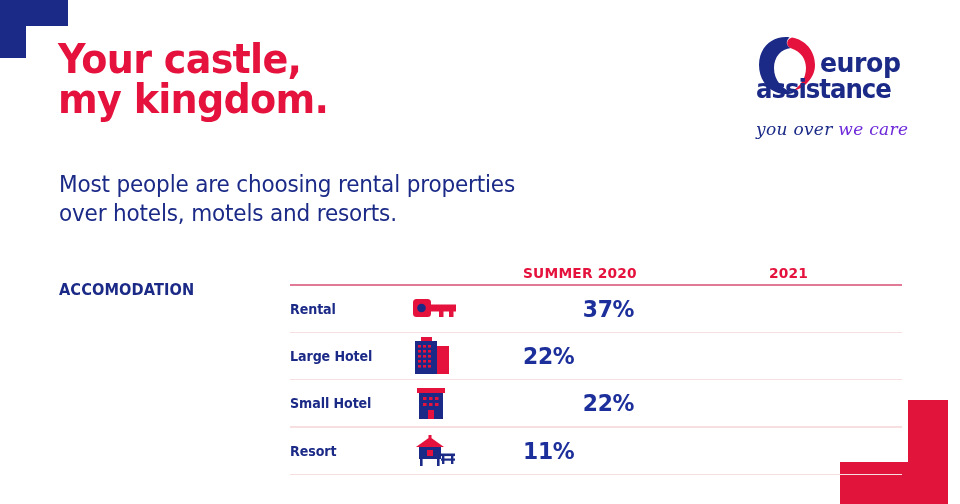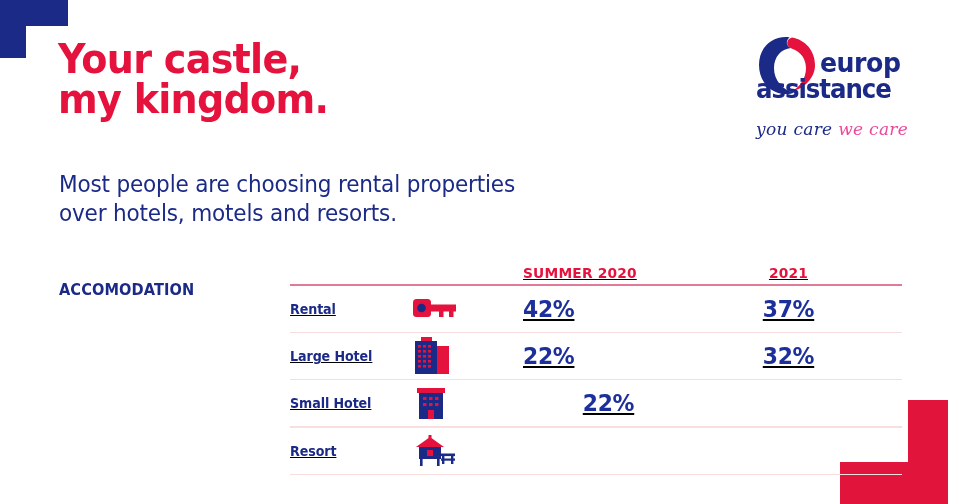--- a/index.html
+++ b/index.html
@@ -137,21 +137,21 @@
     position: absolute;
     left: 4px;
     top: 86px;
     font-family: "DejaVu Serif", serif;
     font-style: italic;
     font-size: 17px;
     letter-spacing: 0.3px;
     white-space: nowrap;
   }
   .logo-tagline .tl-blue { color: #1b2a87; }
-  .logo-tagline .tl-red  { color: #ec4899; }
+  .logo-tagline .tl-red  { color: #6d28d9; }
 
   
   .section-label {
     position: absolute;
     left: 59px;
     top: 281px;
     color: #1b2a87;
     font-family: "DejaVu Sans", sans-serif;
     font-weight: 700;
     font-size: 15.5px;
@@ -165,21 +165,20 @@
   .table {
     position: absolute;
     left: 290px;
     top: 255px;
     width: 612px;
   }
   .t-row {
     display: flex;
     align-items: center;
     height: 46px;
-    text-decoration: underline;
   }
   .t-head {
     height: 29px;
     align-items: flex-end;
   }
   .c-label   { width: 107px; flex: 0 0 107px; }
   .c-icon    { width: 110px; flex: 0 0 110px; display: flex; align-items: center; justify-content: flex-start; padding-left: 16px; }
   .c-2020    { width: 180px; flex: 0 0 180px; }
   .c-2021    { width: 180px; flex: 0 0 180px; text-align: center; }
 
@@ -257,21 +256,21 @@
         <path d="M36 2.6 C33.6 3.2 31.6 5 31.2 7.4 C30.8 10 32.6 12.4 35.6 13.4
                  C45.4 16.6 50 24.6 50 33 C50 43.2 43.8 52.6 35.4 56.4
                  C47.8 54 59 43.4 59 30 C59 15.8 49 4.6 36 2.6 Z" fill="#e4123c"></path>
       </svg>
     </div>
     <div class="logo-words">
       <div class="logo-word-europ">europ</div>
       <div class="logo-word-assistance">assistance</div>
     </div>
     <div class="logo-tagline">
-      <span class="tl-blue">you care</span>
+      <span class="tl-blue">you over</span>
       <span class="tl-red">we care</span>
     </div>
   </div>
 
   <div class="section-label">ACCOMODATION</div>
 
   <div class="table">
 
     <div class="t-row t-head">
       <div class="c-label"></div>
@@ -291,23 +290,20 @@
         <div class="row-label">Rental</div>
       </div>
       <div class="c-icon">
         <svg class="icon-svg" width="44" height="22" viewBox="0 0 44 22">
           <rect x="0" y="1" width="18" height="18" rx="3.5" fill="#e4123c"></rect>
           <circle cx="8.5" cy="10" r="4.3" fill="#1b2a87"></circle>
           <rect x="16" y="6.5" width="27" height="7" fill="#e4123c"></rect>
           <rect x="26" y="13" width="4.5" height="6" fill="#e4123c"></rect>
           <rect x="36" y="13" width="4.5" height="6" fill="#e4123c"></rect>
         </svg>
-      </div>
-      <div class="c-2020">
-        <div class="row-value">42%</div>
       </div>
       <div class="c-2021">
         <div class="row-value">37%</div>
       </div>
     </div>
 
     <div class="rule-row"></div>
 
     <div class="t-row">
       <div class="c-label">
@@ -333,23 +329,20 @@
             <rect x="15" y="23" width="3" height="2.6"></rect>
             <rect x="5" y="28" width="3" height="2.6"></rect>
             <rect x="10" y="28" width="3" height="2.6"></rect>
             <rect x="15" y="28" width="3" height="2.6"></rect>
           </g>
         </svg>
       </div>
       <div class="c-2020">
         <div class="row-value">22%</div>
       </div>
-      <div class="c-2021">
-        <div class="row-value">32%</div>
-      </div>
     </div>
 
     <div class="rule-row"></div>
 
     <div class="t-row">
       <div class="c-label">
         <div class="row-label">Small Hotel</div>
       </div>
       <div class="c-icon">
         <svg class="icon-svg" width="36" height="31" viewBox="0 0 36 31">
@@ -384,18 +377,21 @@
           <rect x="6" y="12" width="22" height="12" fill="#1b2a87"></rect>
           <rect x="14" y="15" width="6" height="6" fill="#e4123c"></rect>
           <rect x="7" y="24" width="2.6" height="7" fill="#1b2a87"></rect>
           <rect x="24" y="24" width="2.6" height="7" fill="#1b2a87"></rect>
           <rect x="28" y="18.5" width="14" height="2.6" fill="#1b2a87"></rect>
           <rect x="29" y="21" width="2.4" height="8" fill="#1b2a87"></rect>
           <rect x="38" y="21" width="2.4" height="8" fill="#1b2a87"></rect>
           <rect x="28" y="23.5" width="14" height="2.2" fill="#1b2a87"></rect>
         </svg>
       </div>
+      <div class="c-2020">
+        <div class="row-value">11%</div>
+      </div>
     </div>
 
     <div class="rule-row"></div>
 
   </div>
 </div>
 
 </body></html>

